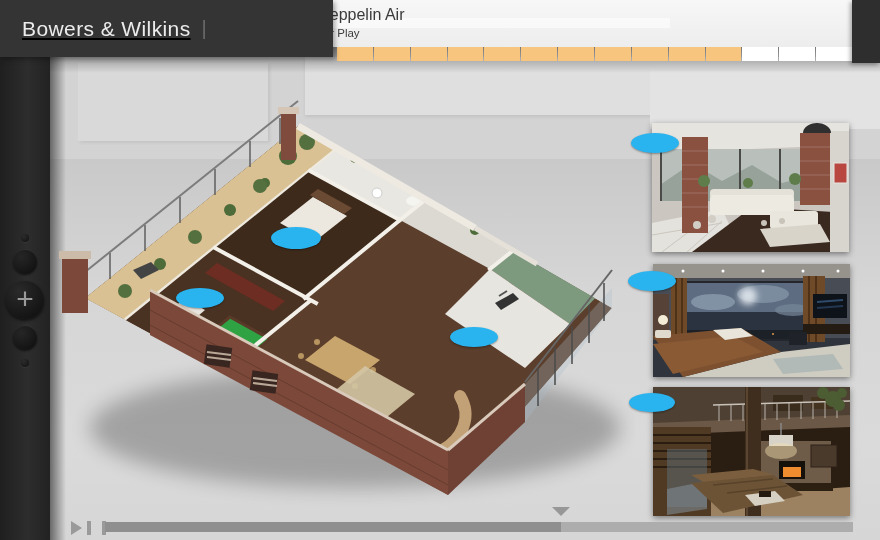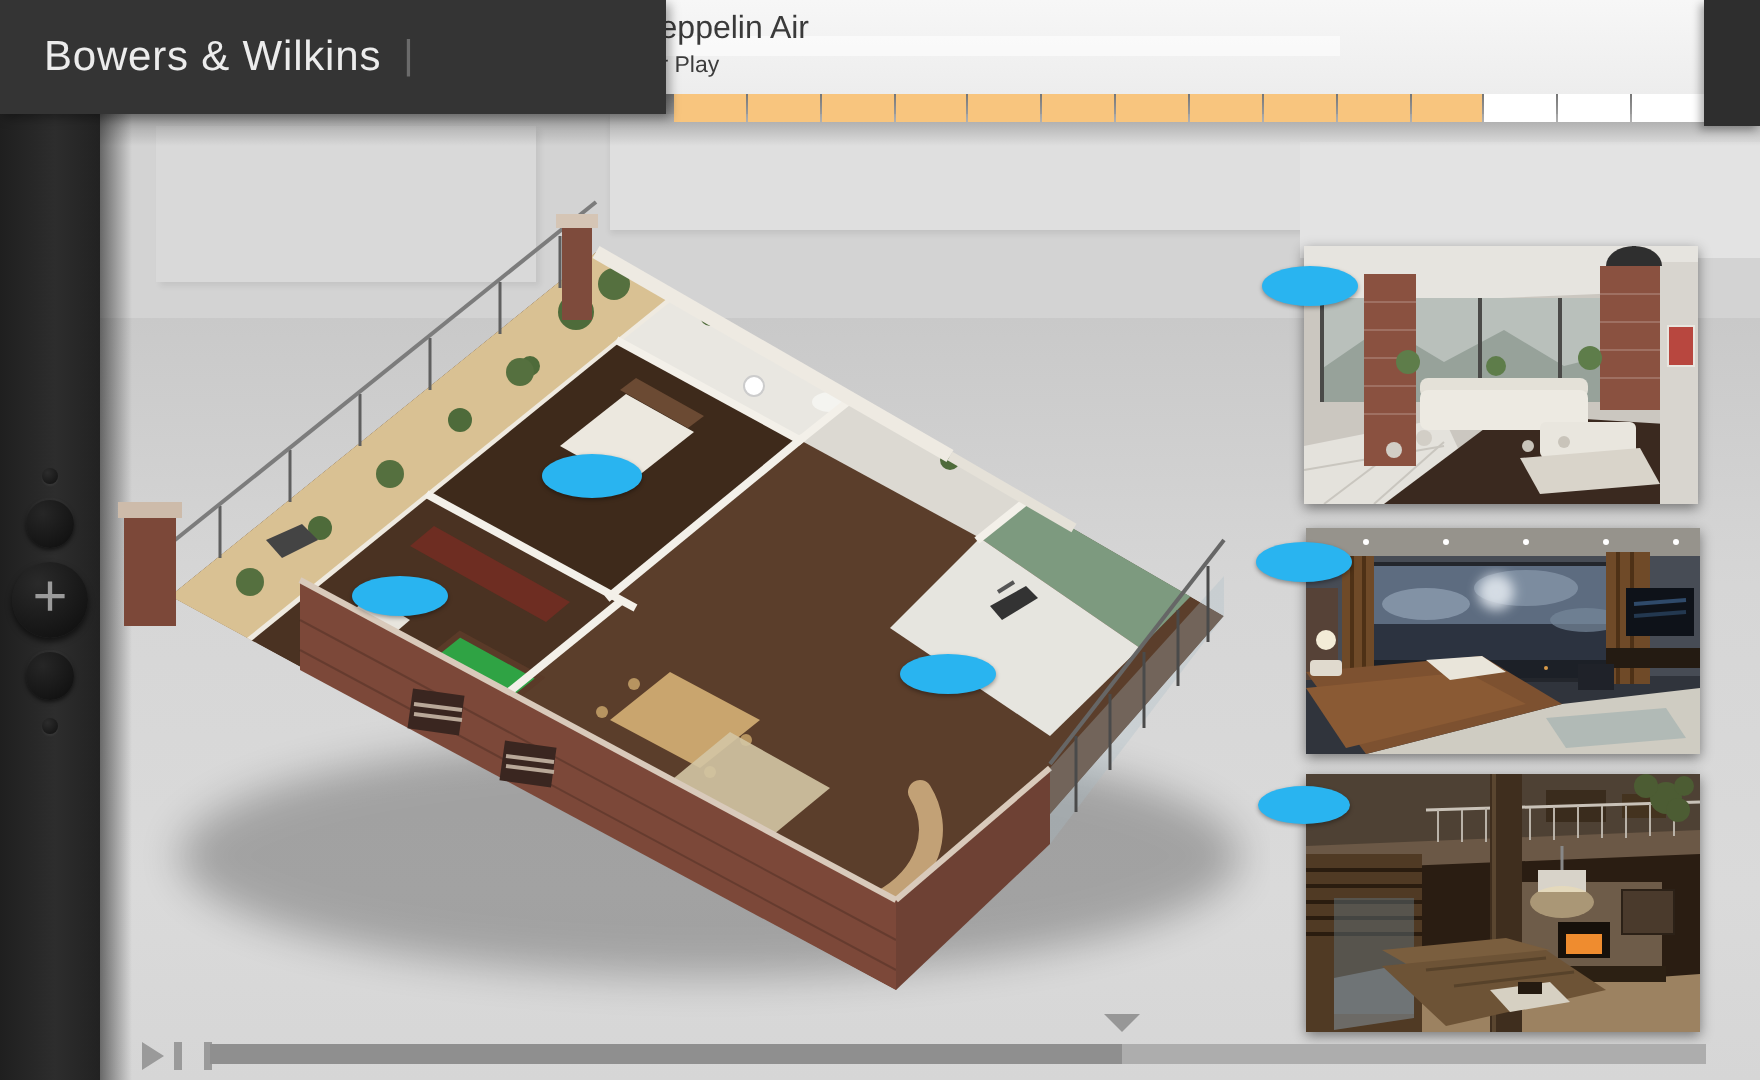--- a/index.html
+++ b/index.html
@@ -28,21 +28,21 @@
   .vol-circle{position:absolute;left:13px;width:24px;height:24px;border-radius:50%;
            background:radial-gradient(circle at 35% 28%,#262626,#0d0d0d);box-shadow:0 1px 2px rgba(0,0,0,.6),0 -1px 1px rgba(255,255,255,.04);}
   .vol-big{position:absolute;left:6px;width:38px;height:38px;border-radius:50%;
            background:radial-gradient(circle at 35% 28%,#2a2a2a,#0c0c0c);
            color:#9b9b9b;font-size:30px;font-weight:300;text-align:center;line-height:36px;
            box-shadow:0 2px 3px rgba(0,0,0,.6);cursor:pointer;}
 
   
   .logo-box{position:absolute;left:0;top:0;width:333px;height:57px;background:#343434;z-index:40;
             display:flex;align-items:center;padding-left:22px;box-sizing:border-box;
-            box-shadow:2px 2px 5px rgba(0,0,0,.35);}
+            box-shadow:2px 2px 5px rgba(0,0,0,.35);text-decoration:underline;}
   .logo-main{color:#ececec;font-size:21px;letter-spacing:.4px;font-weight:400;}
   .logo-sep{color:#6b6b6b;font-size:20px;font-weight:300;margin:0 11px;}
   .logo-sub{color:#7d7d7d;font-size:21px;letter-spacing:1.2px;font-weight:300;}
 
   
   .header{position:absolute;left:50px;top:0;width:802px;height:47px;z-index:20;
           background:linear-gradient(#f7f7f7,#ededed);}
   .header .streak{position:absolute;left:200px;top:18px;width:420px;height:10px;background:rgba(255,255,255,.55);}
   .title-block{position:absolute;left:320px;top:6px;z-index:25;}
   .page-title{color:#3a3a3a;font-size:16px;font-weight:400;}

